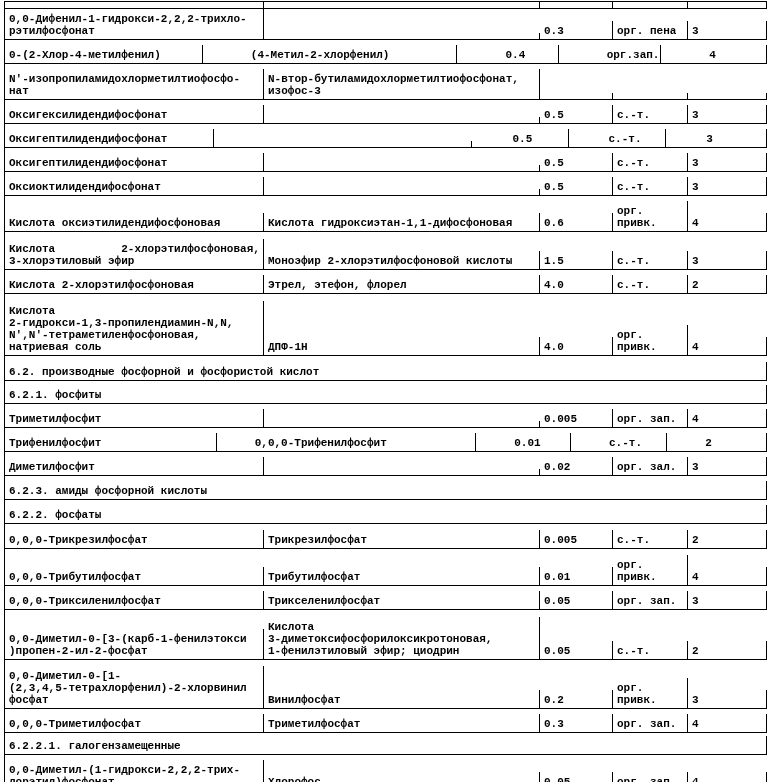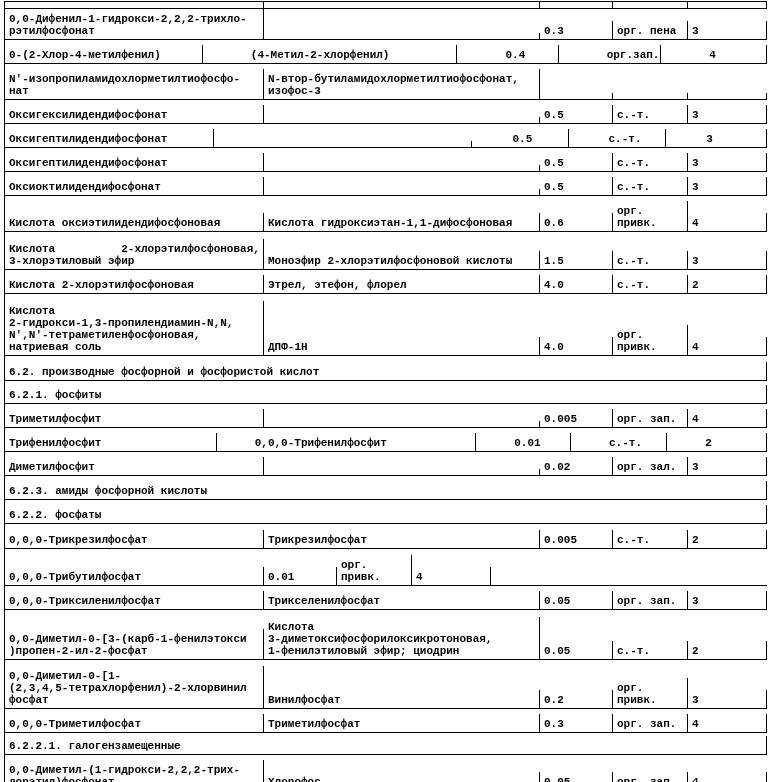--- a/index.html
+++ b/index.html
@@ -179,20 +179,21 @@
     </div>
     <div class="row" style="min-height: 25px;">
       <div class="cell c0">0,0,0-Трикрезилфосфат</div>
       <div class="cell c1">Трикрезилфосфат</div>
       <div class="cell c2">0.005</div>
       <div class="cell c3">с.-т.</div>
       <div class="cell c4">2</div>
     </div>
     <div class="row" style="min-height: 37px;">
       <div class="cell c0">0,0,0-Трибутилфосфат</div>
+      <div class="cell c1">Трибутилфосфат</div>
       <div class="cell c2">0.01</div>
       <div class="cell c3">орг.
 привк.</div>
       <div class="cell c4">4</div>
     </div>
     <div class="row" style="min-height: 24px;">
       <div class="cell c0">0,0,0-Триксиленилфосфат</div>
       <div class="cell c1">Трикселенилфосфат</div>
       <div class="cell c2">0.05</div>
       <div class="cell c3">орг. зап.</div>

